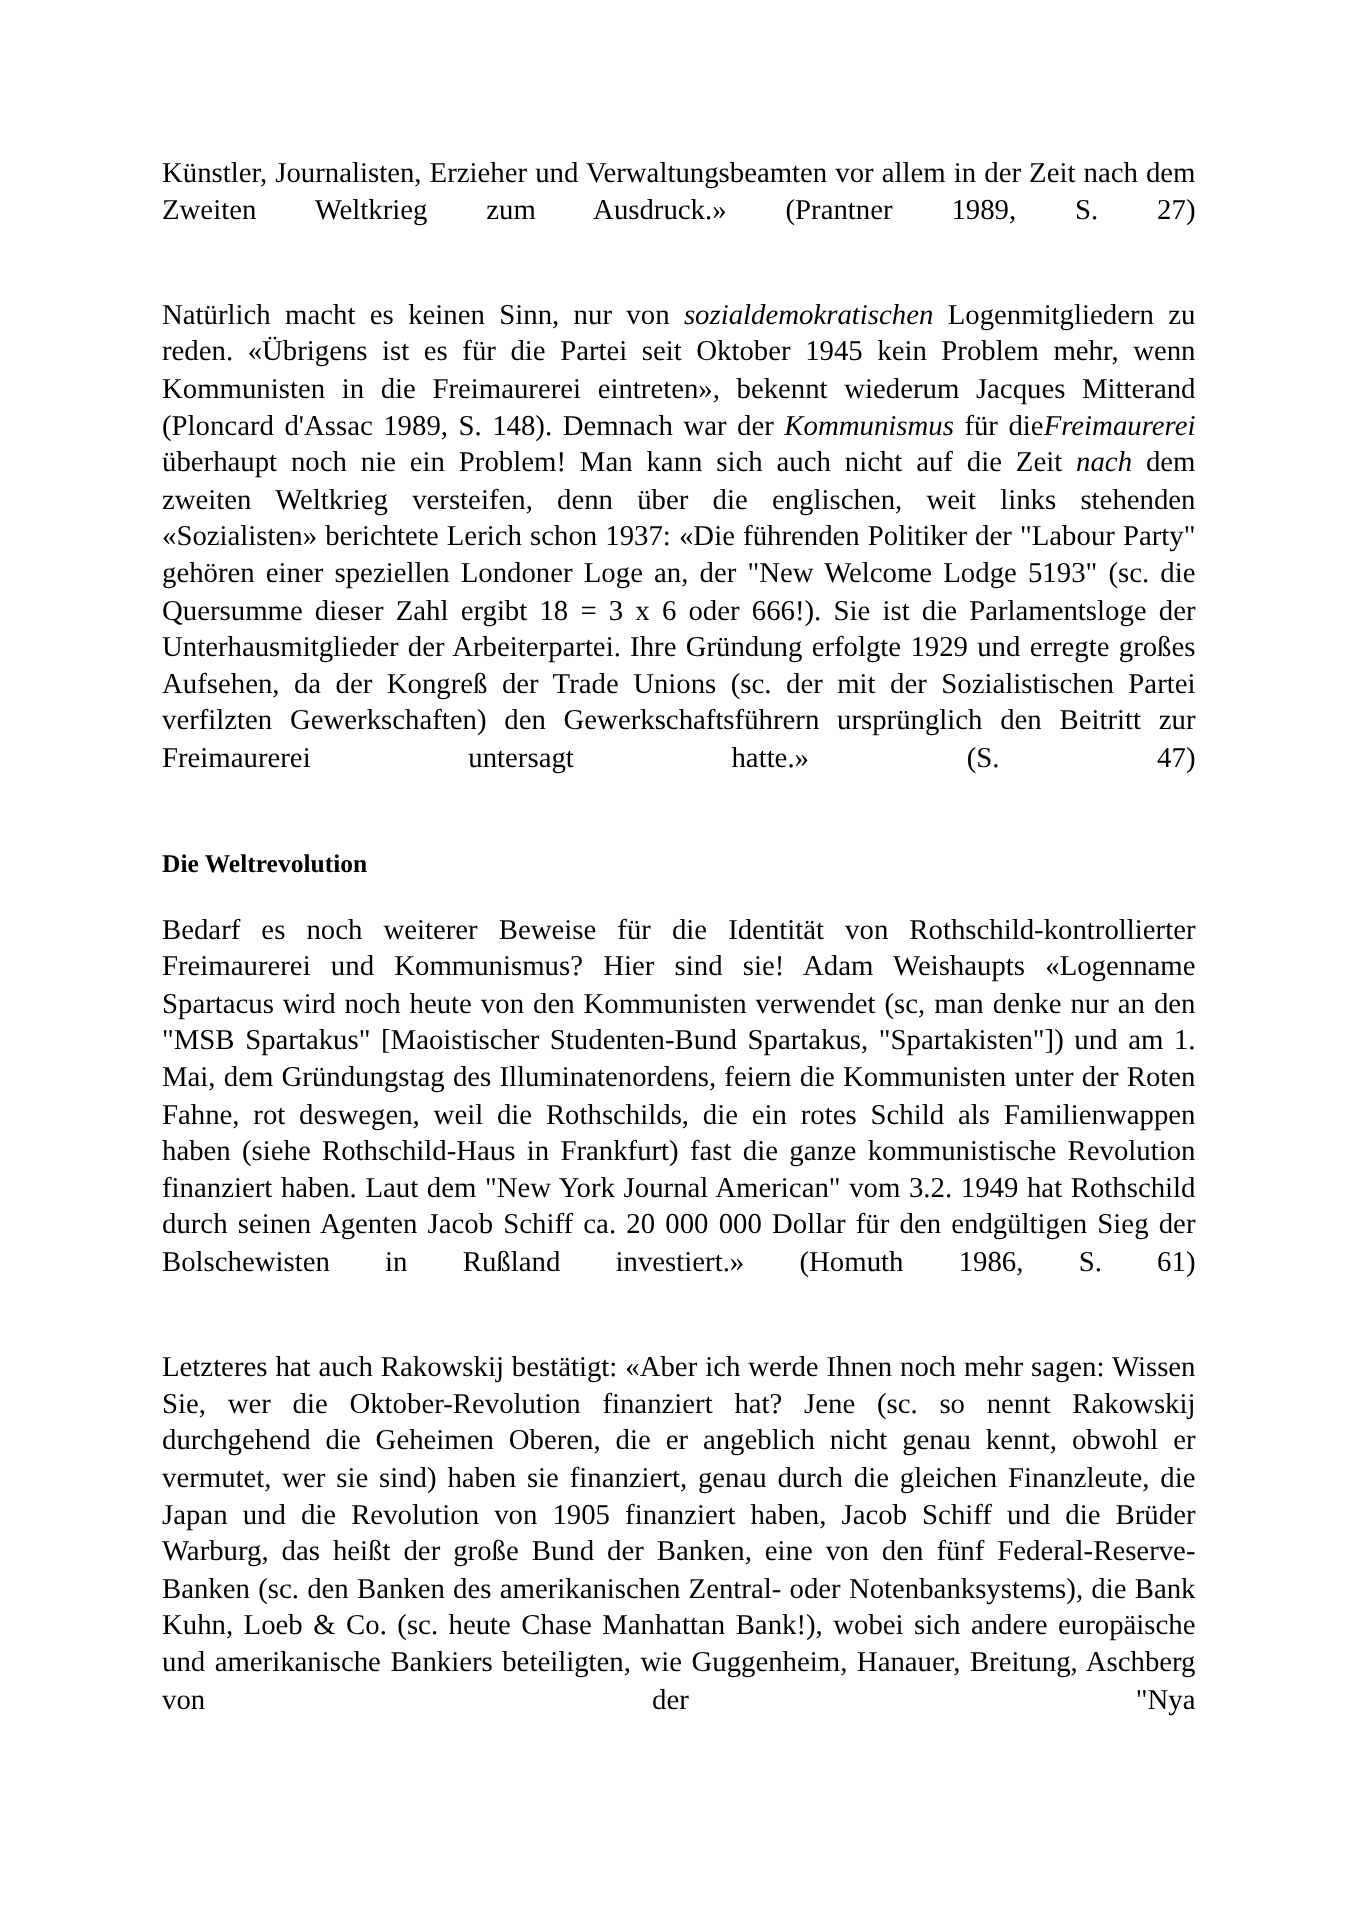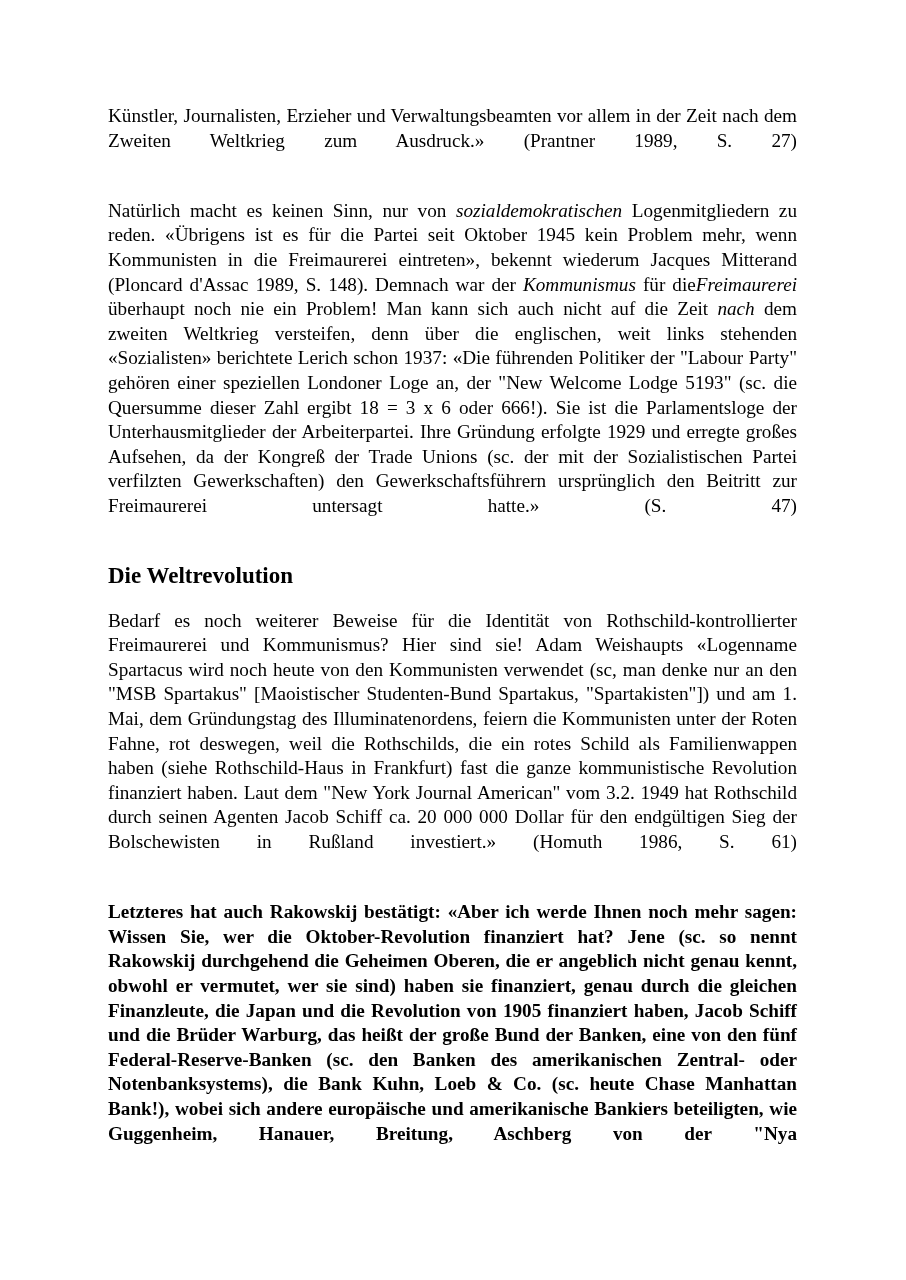--- a/index.html
+++ b/index.html
@@ -30,25 +30,24 @@
     font-size: 19.2px;
     line-height: 24.6px;
     text-align: justify;
     text-justify: inter-word;
     hyphens: none;
     -webkit-hyphens: none;
     word-spacing: normal;
   }
   p.para:last-child {
     margin-bottom: 0;
-    font-weight: bold;
   }
   h2.heading {
     margin: 0 0 20px 0;
-    font-size: 23px;
+    font-size: 17px;
     line-height: 24.6px;
     font-weight: bold;
     text-align: left;
   }
   em.it {
   }
   
   p.para.stretch-first-line {
     text-align: justify;
   }

